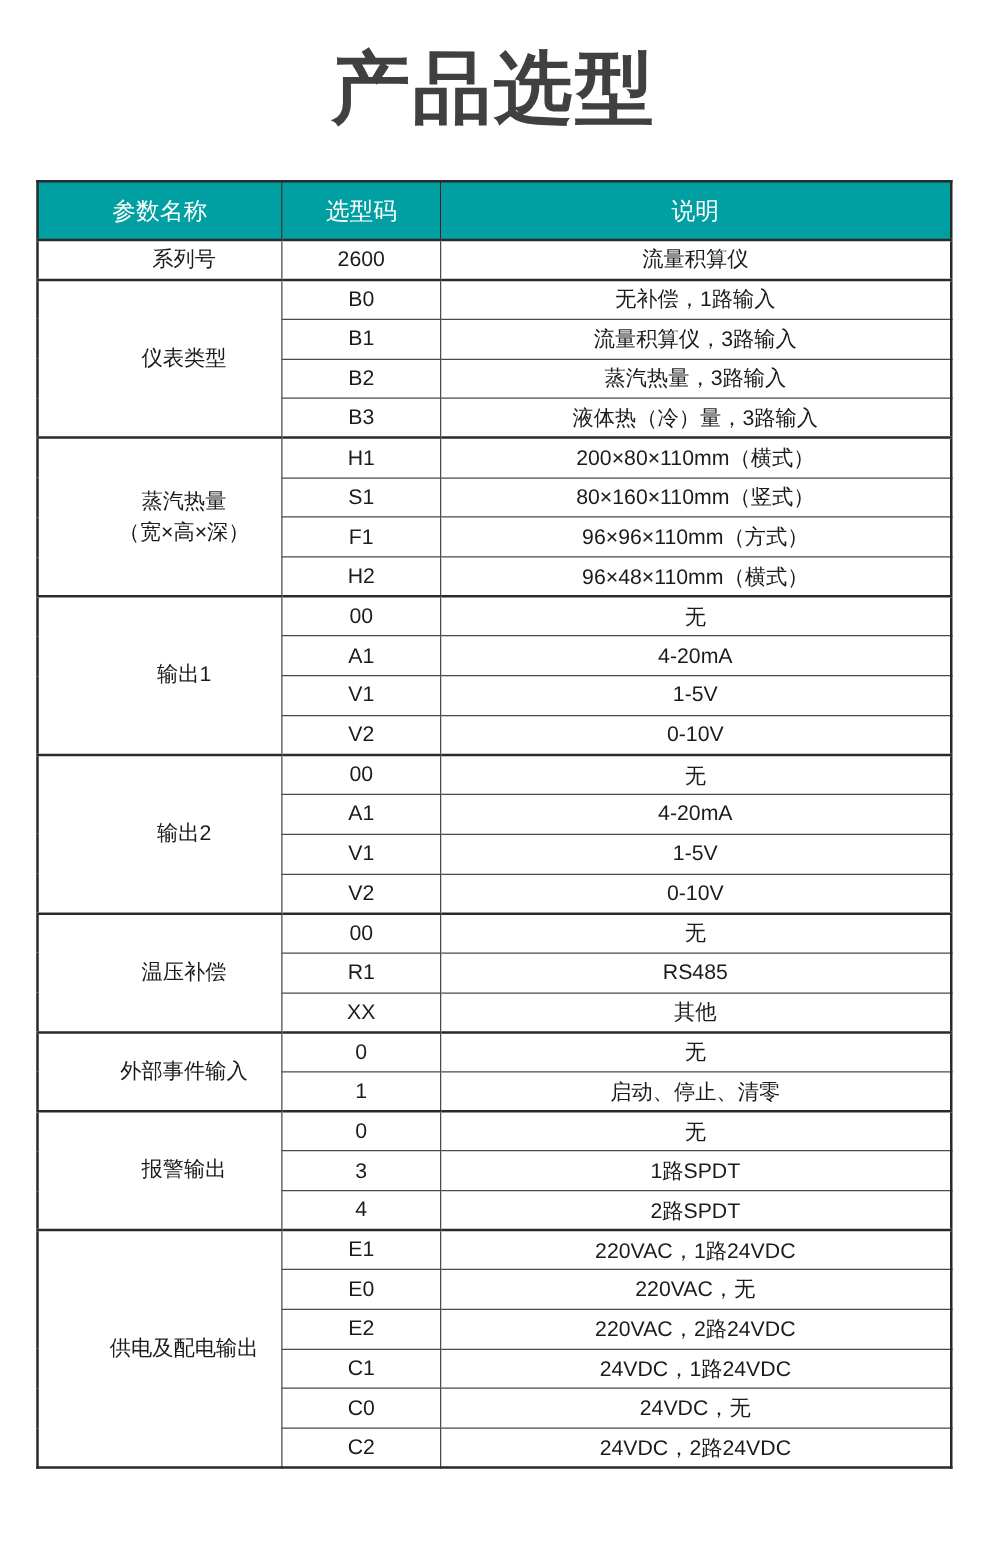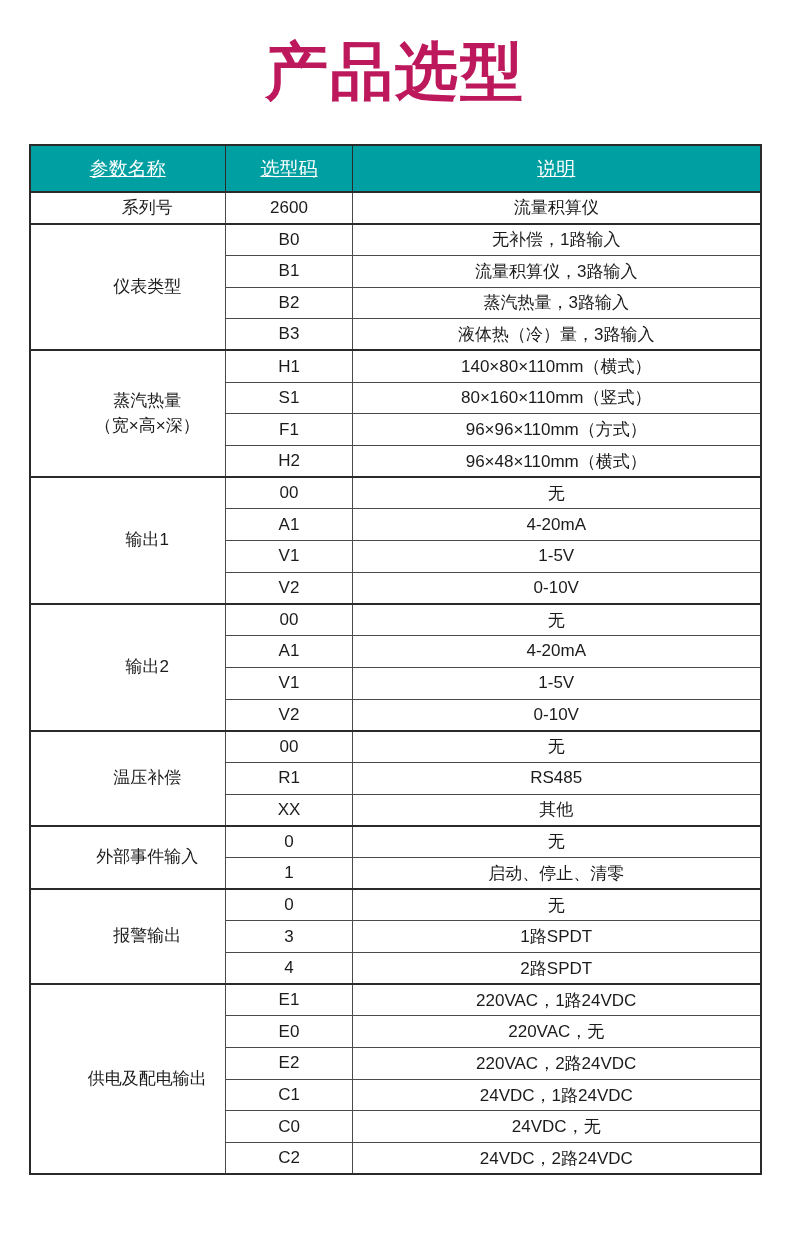--- a/index.html
+++ b/index.html
@@ -24,42 +24,41 @@
     height:1245px;
     padding-top:32px;
   }
   h1.title{
     margin:0 0 34px 0;
     text-align:center;
     font-size:63px;
     line-height:78px;
     font-weight:900;
     letter-spacing:2px;
-    color:#be185d;
+    color:#404040;
   }
   table.product-table{
     width:731px;
     margin:0 auto;
     border-collapse:collapse;
     table-layout:fixed;
     border:2px solid var(--border-outer);
   }
   col.c-param{width:196px;}
   col.c-code{width:127px;}
   col.c-desc{width:408px;}
   thead tr{height:47px;}
   thead th{
     background:var(--header-bg);
     color:var(--header-text);
     font-size:19px;
     font-weight:400;
     text-align:center;
     border:1px solid var(--border-outer);
     padding:0;
-    text-decoration:underline;
   }
   tbody tr{height:31.7px;}
   tbody td{
     border:1px solid var(--border-inner);
     text-align:center;
     vertical-align:middle;
     font-size:17px;
     padding:0 4px;
     color:var(--text-color);
   }
@@ -111,21 +110,21 @@
           <td class="desc-cell">蒸汽热量，3路输入</td>
         </tr>
         <tr>
           <td class="code-cell">B3</td>
           <td class="desc-cell">液体热（冷）量，3路输入</td>
         </tr>
         <tr class="group-start">
           <td rowspan="4" class="param-cell">蒸汽热量
 （宽×高×深）</td>
           <td class="code-cell">H1</td>
-          <td class="desc-cell">140×80×110mm（横式）</td>
+          <td class="desc-cell">200×80×110mm（横式）</td>
         </tr>
         <tr>
           <td class="code-cell">S1</td>
           <td class="desc-cell">80×160×110mm（竖式）</td>
         </tr>
         <tr>
           <td class="code-cell">F1</td>
           <td class="desc-cell">96×96×110mm（方式）</td>
         </tr>
         <tr>

